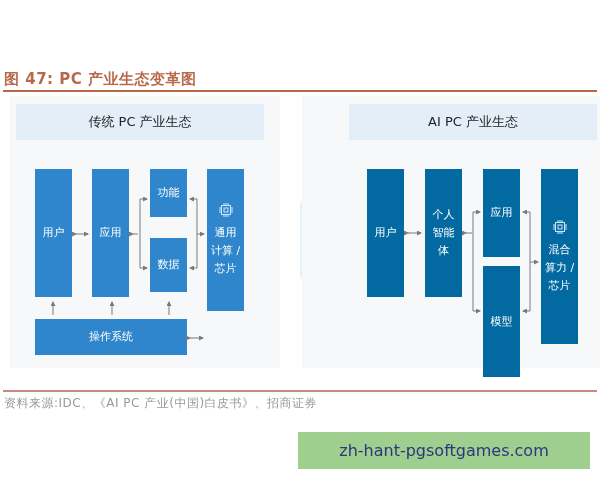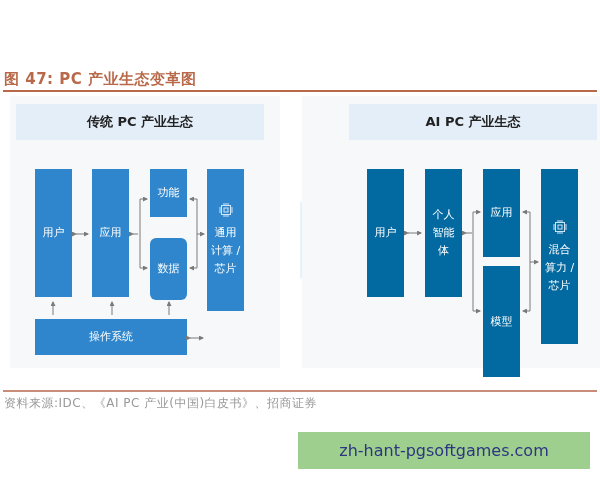--- a/index.html
+++ b/index.html
@@ -4,21 +4,21 @@
   <style>
     html, body { margin:0; padding:0; }
     body { width:600px; height:480px; background:#ffffff; position:relative; overflow:hidden;
            font-family:"DejaVu Sans", "Liberation Sans", sans-serif; }
     .fig-title { position:absolute; left:4px; top:70px; font-size:15px; font-weight:bold; color:#b8694a; letter-spacing:0.5px; }
     .rule-top { position:absolute; left:3px; top:90px; width:594px; height:2px; background:#b8694a; }
     .panel { position:absolute; top:96px; height:272px; background:#f7f8fa; }
     .panel-left { left:10px; width:270px; }
     .panel-right { left:302px; width:298px; }
     .banner { position:absolute; height:36px; background:#e3eef8; display:flex; align-items:center; justify-content:center;
-              font-size:13px; font-weight:bold; color:#222; }
+              font-size:13px; font-weight:normal; color:#222; }
     .blk { position:absolute; display:flex; align-items:center; justify-content:center; flex-direction:column;
            color:#fff; font-size:11px; text-align:center; line-height:18px; }
     .blk-l { background:#2f86cc; }
     .blk-r { background:#0369a1; }
     .chip { width:16px; height:16px; margin-bottom:6px; }
     .arrow-svg { position:absolute; left:0; top:0; }
     .big-arrow { position:absolute; left:296px; top:200px; }
     .rule-bot { position:absolute; left:3px; top:390px; width:594px; height:2px; background:#c98c78; }
     .source { position:absolute; left:4px; top:395px; font-size:12px; color:#999; letter-spacing:0.5px; }
     .watermark { position:absolute; left:298px; top:432px; width:292px; height:37px; background:#9fcf8e;
@@ -35,21 +35,21 @@
 
 <div class="blk blk-l" style="left:35px; top:169px; width:37px; height:128px;">
   <span>用户</span>
 </div>
 <div class="blk blk-l" style="left:92px; top:169px; width:37px; height:128px;">
   <span>应用</span>
 </div>
 <div class="blk blk-l" style="left:150px; top:169px; width:37px; height:48px;">
   <span>功能</span>
 </div>
-<div class="blk blk-l" style="left:150px; top:238px; width:37px; height:62px;border-radius:6px;">
+<div class="blk blk-l" style="left:150px; top:238px; width:37px; height:54px;">
   <span>数据</span>
 </div>
 <div class="blk blk-l" style="left:207px; top:169px; width:37px; height:142px;">
   <svg class="chip" viewBox="0 0 16 16">
       <rect x="3.5" y="3.5" width="9" height="9" fill="none" stroke="#cfe6fa" stroke-width="1"></rect>
       <rect x="6" y="6" width="4" height="4" fill="none" stroke="#cfe6fa" stroke-width="1"></rect>
       <path d="M6 1v2M8 1v2M10 1v2M6 13v2M8 13v2M10 13v2M1 6h2M1 8h2M1 10h2M13 6h2M13 8h2M13 10h2" stroke="#cfe6fa" stroke-width="1"></path>
     </svg>
   <span>通用</span>
   <span>计算 /</span>

